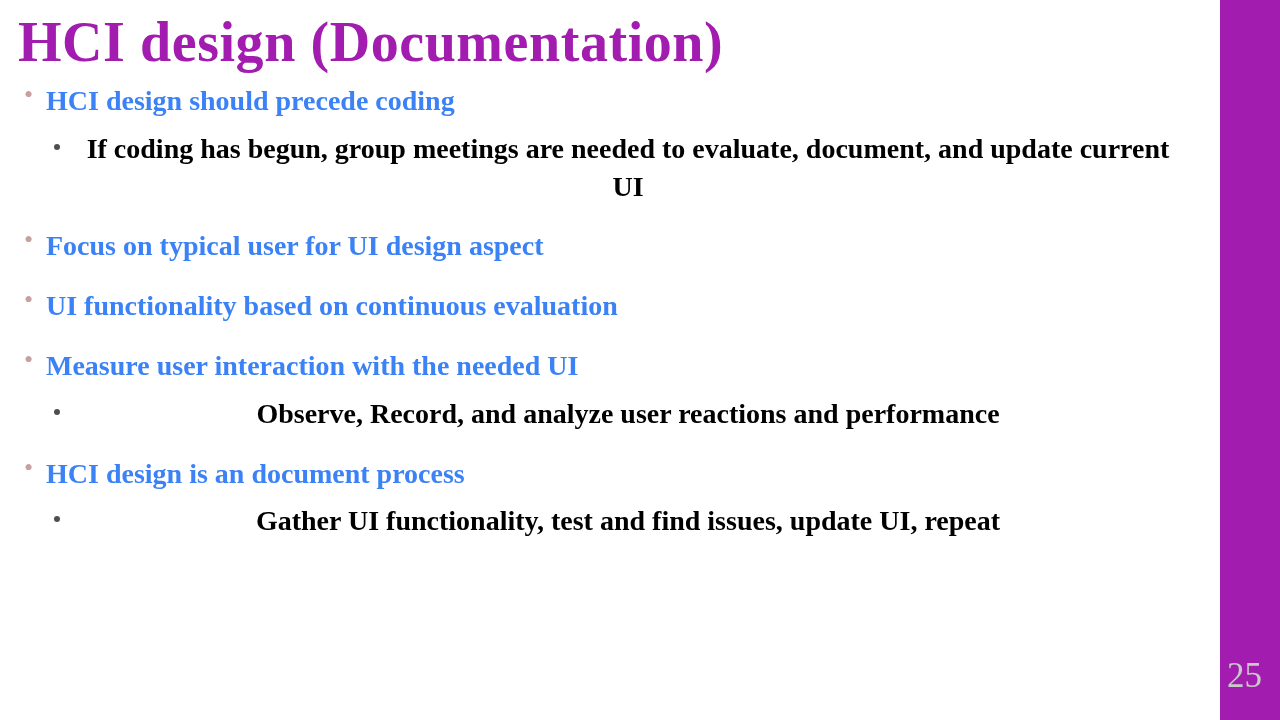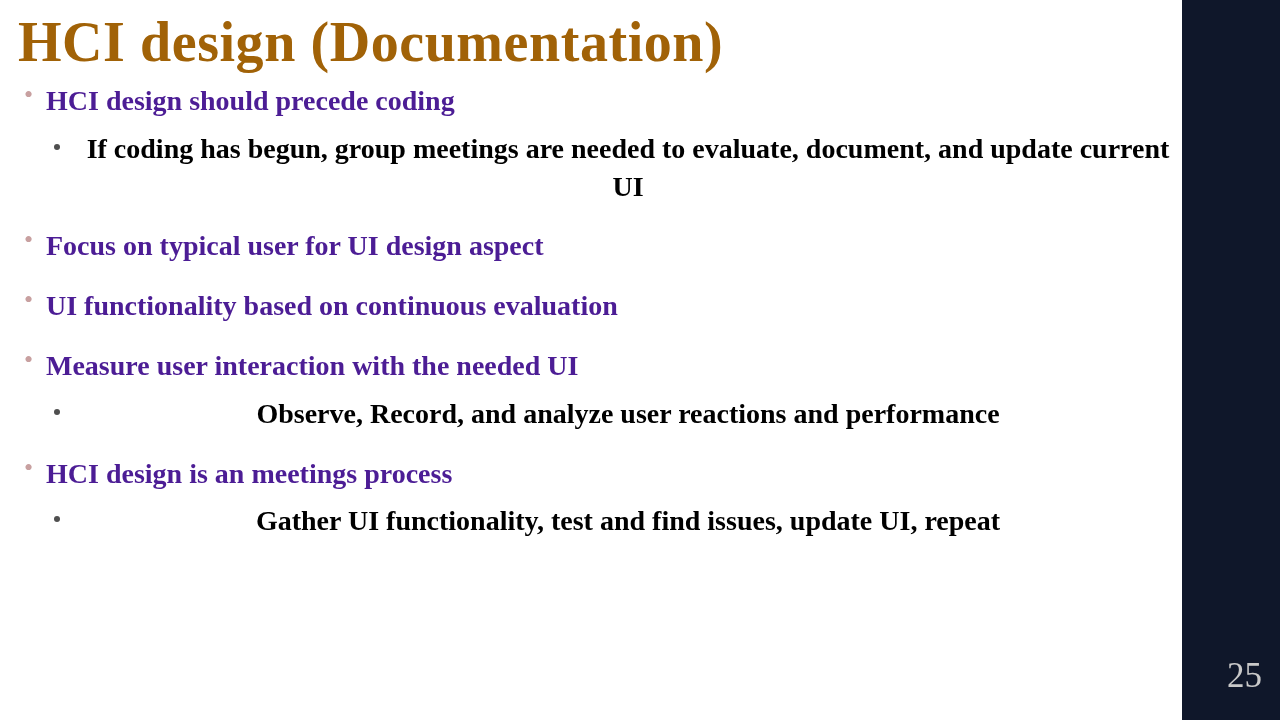--- a/index.html
+++ b/index.html
@@ -17,37 +17,37 @@
       height: 720px;
       background: #fff;
       padding: 10px 18px;
       box-sizing: border-box;
       position: relative;
     }
     .sidebar {
       position: absolute;
       right: 0;
       top: 0;
-      width: 98px;
+      width: 60px;
       height: 720px;
-      background: #0f172a;
+      background: #a21caf;
     }
     .page-number {
       position: absolute;
       right: 18px;
       bottom: 24px;
       color: #c9c9c9;
       font-size: 35px;
       font-family: Georgia, serif;
     }
     h1 {
       margin: 0 0 8px 0;
       font-size: 56px;
       font-weight: bold;
-      color: #a16207;
+      color: #a21caf;
       letter-spacing: 0.01em;
     }
     ul.outer {
       list-style: none;
       margin: 0;
       padding: 0;
     }
     ul.outer > li {
       margin-bottom: 22px;
       position: relative;
@@ -56,21 +56,21 @@
     ul.outer > li::before {
       content: "•";
       position: absolute;
       left: 6px;
       top: 0;
       color: #c8a0a0;
       font-size: 26px;
       line-height: 1;
     }
     .red {
-      color: #4c1d95;
+      color: #3b82f6;
       font-weight: bold;
       font-size: 28px;
       line-height: 1.35;
     }
     ul.inner {
       list-style: none;
       margin: 10px 0 0 0;
       padding: 0;
       text-align: center;
     }
@@ -117,21 +117,21 @@
     </li>
 
     <li>
       <span class="red">Measure user interaction with the needed UI</span>
       <ul class="inner">
         <li>Observe, Record, and analyze user reactions and performance</li>
       </ul>
     </li>
 
     <li>
-      <span class="red">HCI design is an meetings process</span>
+      <span class="red">HCI design is an document process</span>
       <ul class="inner">
         <li>Gather UI functionality, test and find issues, update UI, repeat</li>
       </ul>
     </li>
   </ul>
 </div>
 
 <div class="sidebar">
   <div class="page-number">25</div>
 </div>

